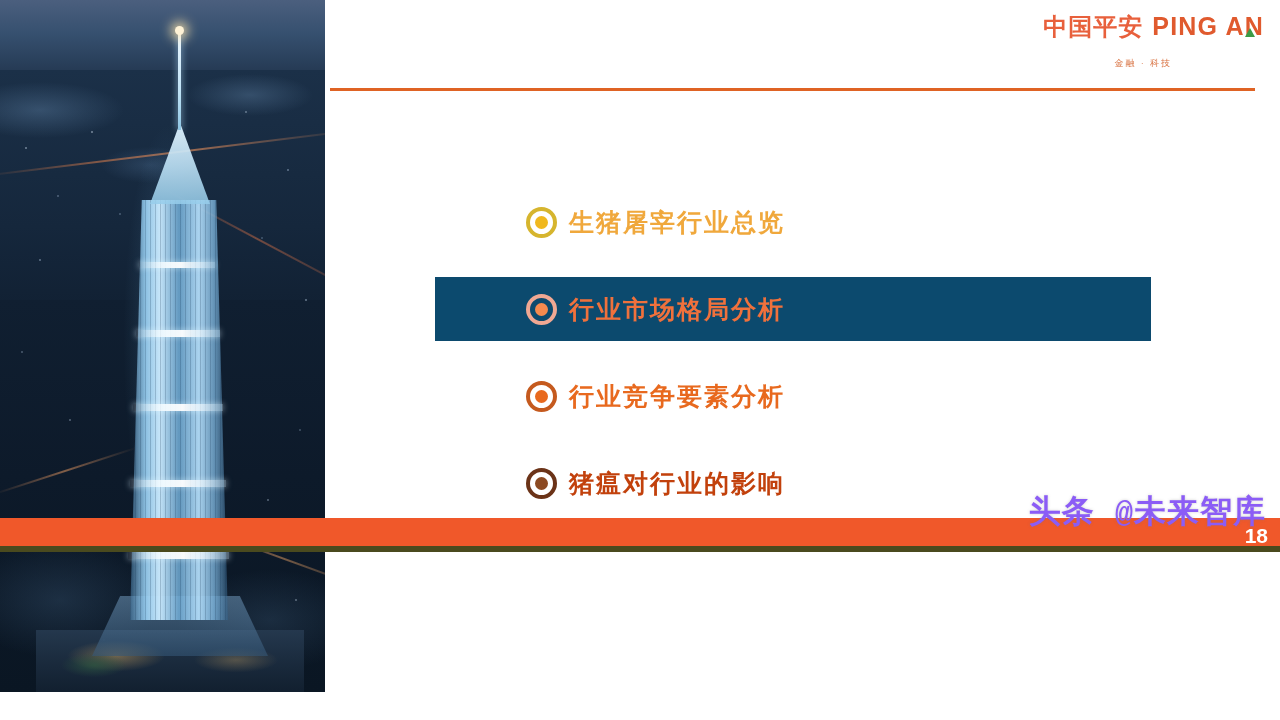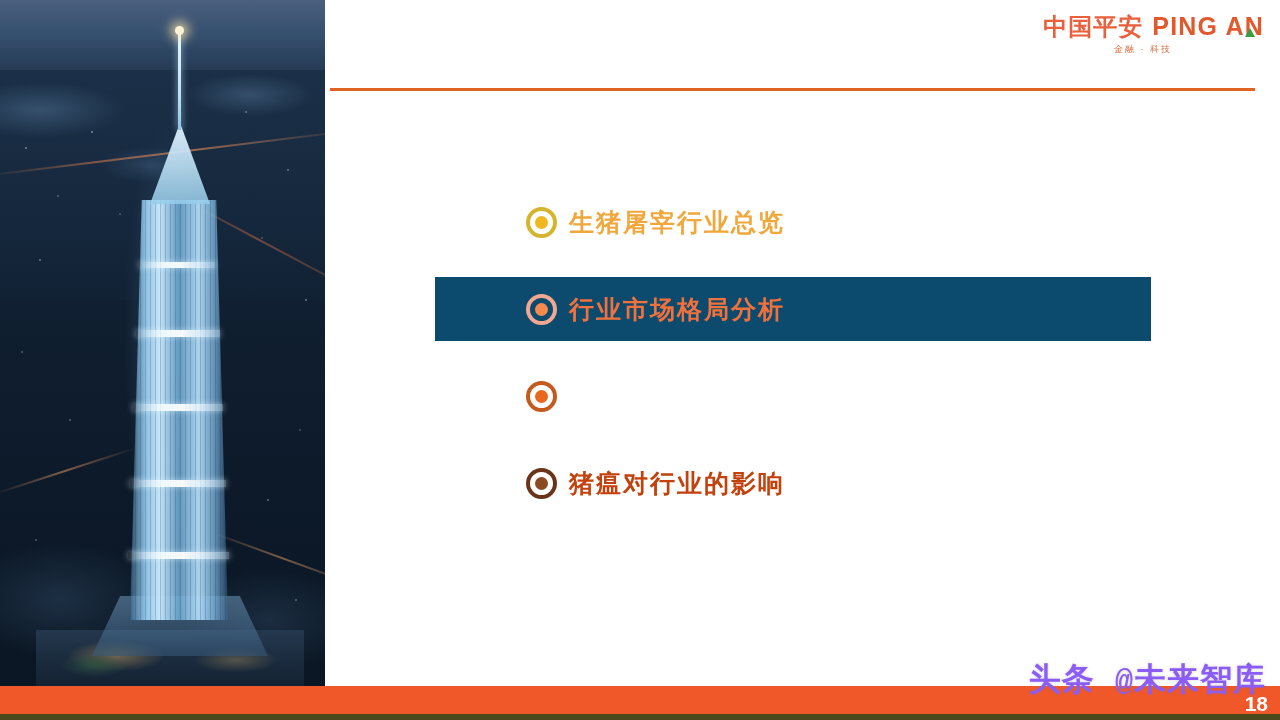--- a/index.html
+++ b/index.html
@@ -13,21 +13,21 @@
     overflow: hidden;
     font-family: "Liberation Sans", "DejaVu Sans", sans-serif;
     position: relative;
   }
 
   
   #slide {
     position: absolute;
     inset: 0;
     width: 1280px;
-    height: 720px;
+    height: 552px;
     background: #ffffff;
   }
 
   
   #photo-panel {
     position: absolute;
     left: 0; top: 0;
     width: 325px; height: 692px;
     overflow: hidden;
     background: #0a1626;
@@ -219,25 +219,25 @@
   }
   .logo-tri {
     position: absolute;
     right: 9px; bottom: 2px;
     width: 0; height: 0;
     border-left: 5px solid transparent;
     border-right: 5px solid transparent;
     border-bottom: 9px solid #3c9b46;
   }
   .logo-sub {
-    font-family: Liberation Sans, sans-serif;
+    font-family: Liberation Serif, serif;
     font-size: 9px;
     color: #d8703f;
     letter-spacing: 2px;
-    margin-top: 4px;
+    margin-top: 18px;
     margin-right: 92px;
   }
 
   
   #divider {
     position: absolute;
     left: 330px; top: 88px;
     width: 925px; height: 3px;
     background: #df6324;
   }
@@ -405,20 +405,21 @@
       <span class="bullet" style="border: 4px solid rgb(240, 168, 147);">
         <span class="dot" style="background: rgb(245, 138, 78);"></span>
       </span>
       <span class="toc-label" style="color: rgb(240, 113, 60);">行业市场格局分析</span>
     </div>
 
     <div class="toc-item">
       <span class="bullet" style="border: 4px solid rgb(197, 90, 30);">
         <span class="dot" style="background: rgb(232, 105, 30);"></span>
       </span>
+      <span class="toc-label" style="color: rgb(232, 105, 30);">行业竞争要素分析</span>
     </div>
 
     <div class="toc-item">
       <span class="bullet" style="border: 4px solid rgb(107, 51, 24);">
         <span class="dot" style="background: rgb(140, 74, 34);"></span>
       </span>
       <span class="toc-label" style="color: #c2410c;">猪瘟对行业的影响</span>
     </div>
 
   </div>

